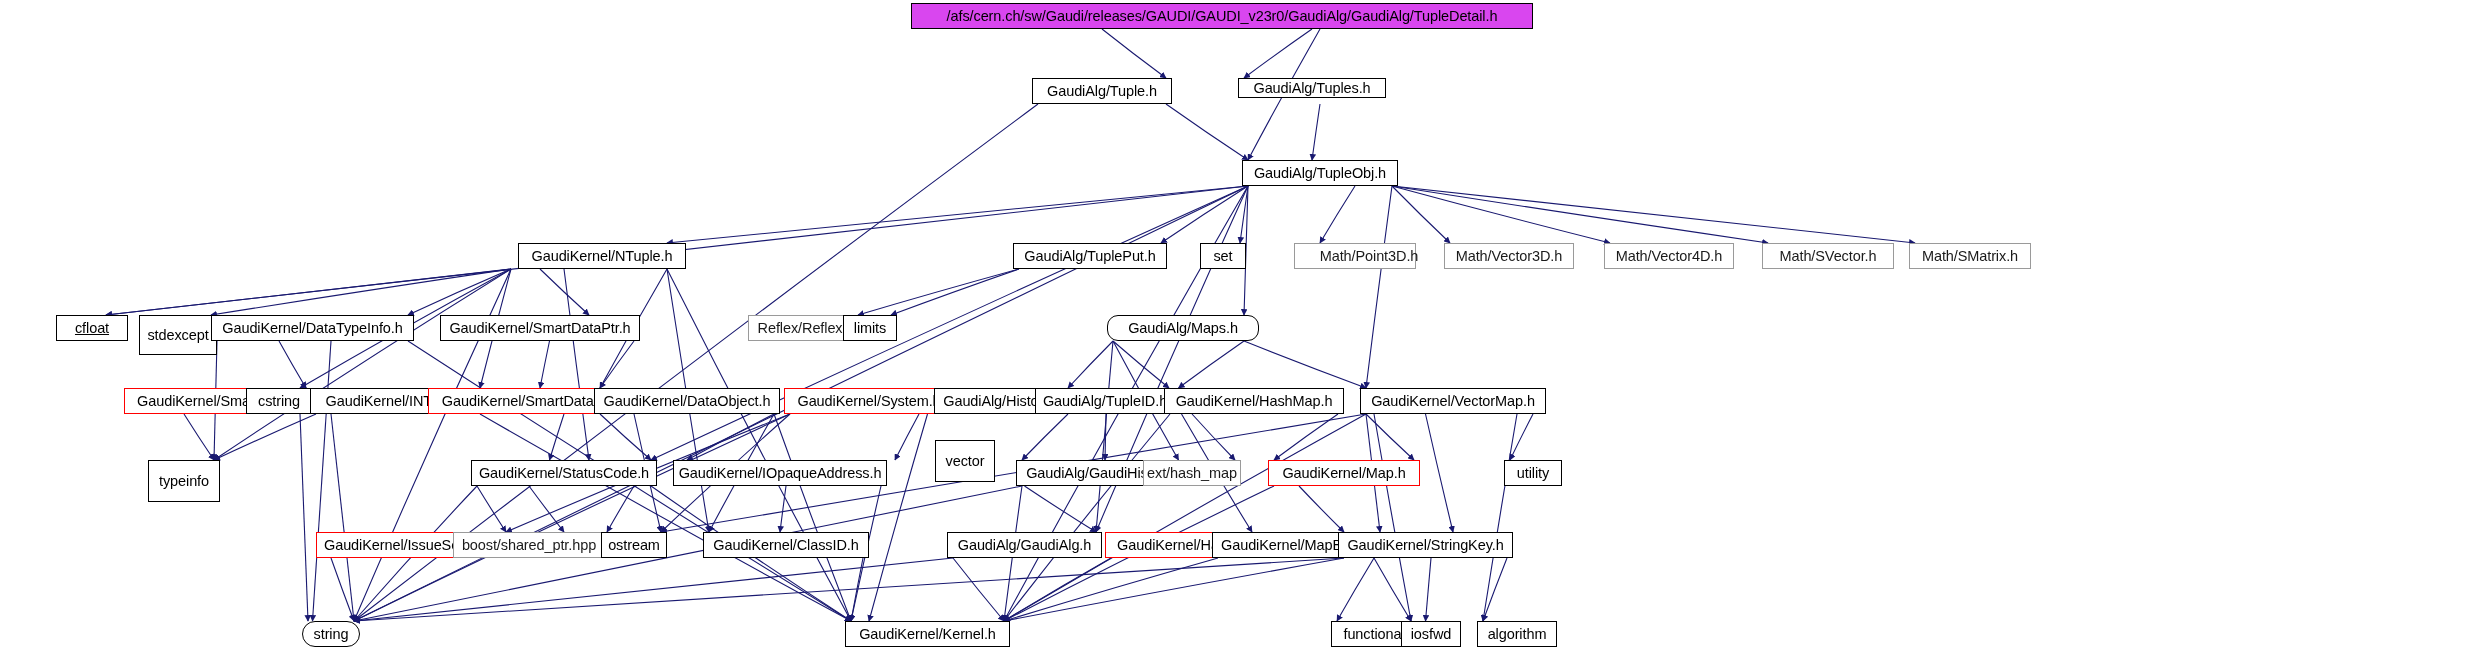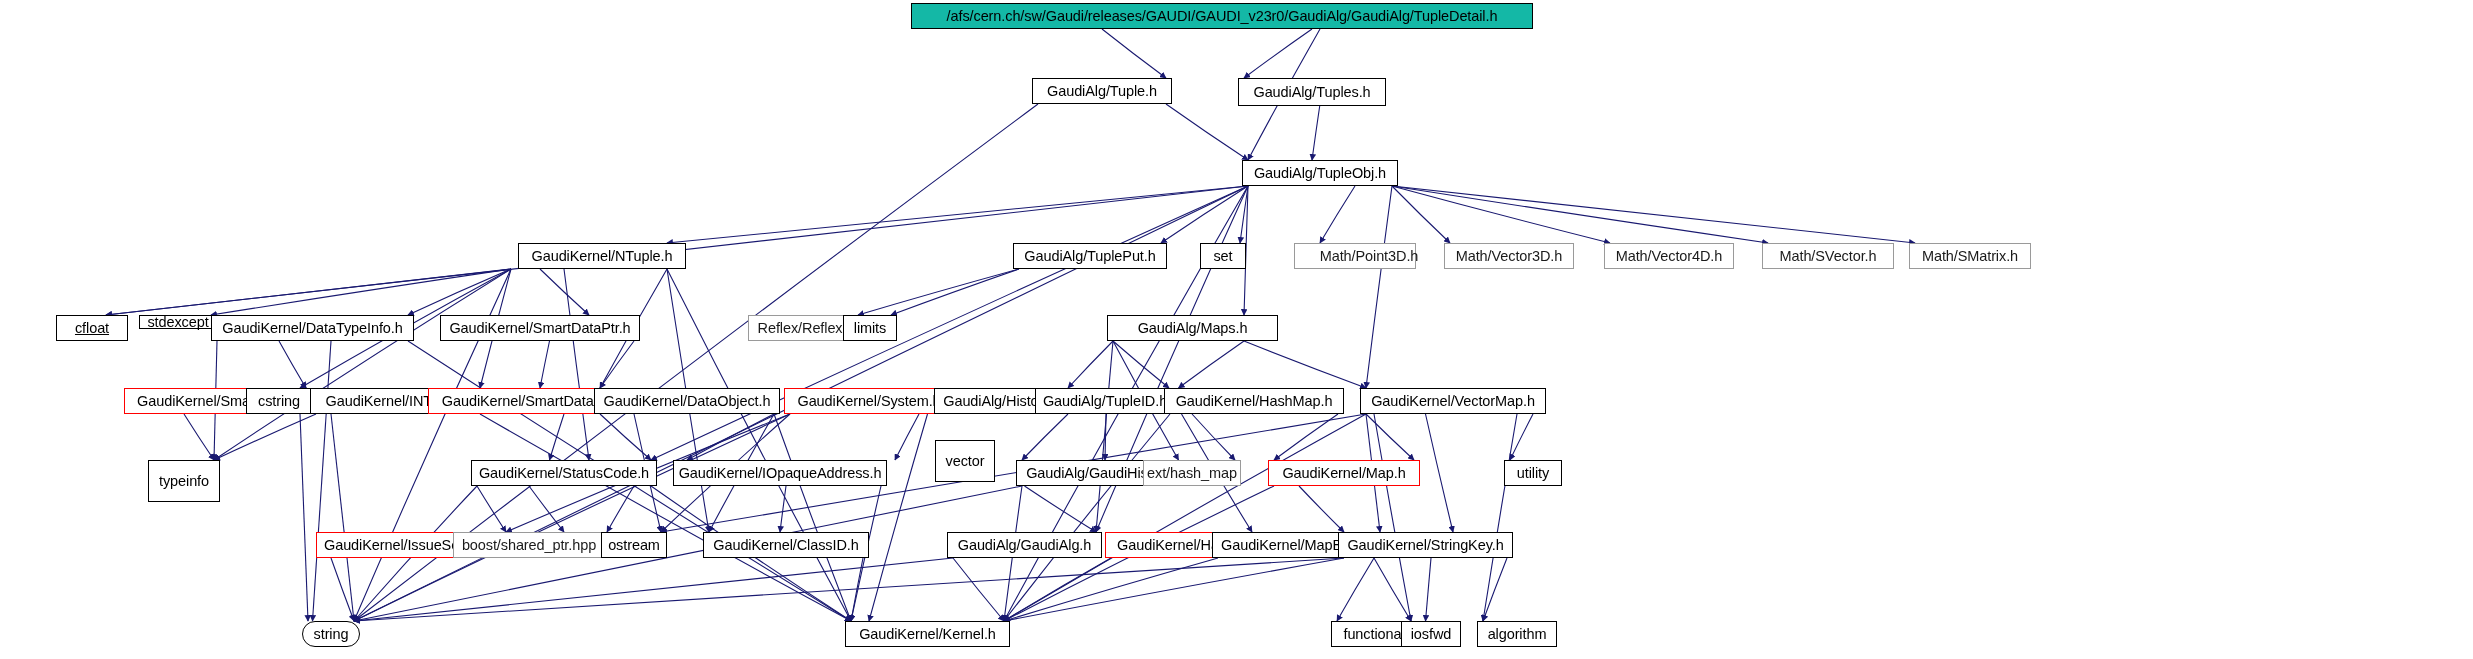--- a/index.html
+++ b/index.html
@@ -32,21 +32,21 @@
     white-space: nowrap;
     background: #ffffff;
     border: 1px solid #000000;
     color: #000000;
     font-size: 14.5px;
     line-height: 1;
     letter-spacing: -0.1px;
     padding: 0 5px;
   }
   .gnode.root {
-    background: #14b8a6;
+    background: #d946ef;
     border: 1px solid #000000;
   }
   .gnode.truncated {
     border: 1px solid #ff0000;
   }
   .gnode.external {
     border: 1px solid #9a9a9a;
     color: #1a1a1a;
   }
 </style>
@@ -158,37 +158,37 @@
       <path d="M 1218 558 Q 1107.148 589.5 1004 621" fill="none" stroke="#191970" stroke-width="1.1" marker-end="url(#arrow)"></path>
       <path d="M 1374 558 Q 1354.834 589.5 1337 621" fill="none" stroke="#191970" stroke-width="1.1" marker-end="url(#arrow)"></path>
       <path d="M 1344 558 Q 1168 589.5 1004 621" fill="none" stroke="#191970" stroke-width="1.1" marker-end="url(#arrow)"></path>
       <path d="M 1374 558 Q 1391.834 589.5 1411 621" fill="none" stroke="#191970" stroke-width="1.1" marker-end="url(#arrow)"></path>
       <path d="M 1431 558 Q 1428.151 589.5 1425.5 621" fill="none" stroke="#191970" stroke-width="1.1" marker-end="url(#arrow)"></path>
       <path d="M 1344 558 Q 843 589.5 354 621" fill="none" stroke="#191970" stroke-width="1.1" marker-end="url(#arrow)"></path>
       <path d="M 1507 558 Q 1494.568 589.5 1483 621" fill="none" stroke="#191970" stroke-width="1.1" marker-end="url(#arrow)"></path>
     </svg>
 <div class="gnode root" style="left: 911px; top: 3px; width: 622px; height: 26px;">/afs/cern.ch/sw/Gaudi/releases/GAUDI/GAUDI_v23r0/GaudiAlg/GaudiAlg/TupleDetail.h</div>
     <div class="gnode" style="left: 1032px; top: 78px; width: 140px; height: 26px;">GaudiAlg/Tuple.h</div>
-    <div class="gnode" style="left: 1238px; top: 78px; width: 148px; height: 28px;">GaudiAlg/Tuples.h</div>
+    <div class="gnode" style="left: 1238px; top: 78px; width: 148px; height: 20px;">GaudiAlg/Tuples.h</div>
     <div class="gnode" style="left: 1242px; top: 160px; width: 156px; height: 26px;">GaudiAlg/TupleObj.h</div>
     <div class="gnode" style="left: 518px; top: 243px; width: 168px; height: 26px;">GaudiKernel/NTuple.h</div>
     <div class="gnode" style="left: 1013px; top: 243px; width: 154px; height: 26px;">GaudiAlg/TuplePut.h</div>
     <div class="gnode" style="left: 1200px; top: 243px; width: 46px; height: 26px;">set</div>
     <div class="gnode external" style="left: 1294px; top: 243px; width: 122px; height: 26px; padding-left: 33px;">Math/Point3D.h</div>
     <div class="gnode external" style="left: 1444px; top: 243px; width: 130px; height: 26px;">Math/Vector3D.h</div>
     <div class="gnode external" style="left: 1604px; top: 243px; width: 130px; height: 26px;">Math/Vector4D.h</div>
     <div class="gnode external" style="left: 1762px; top: 243px; width: 132px; height: 26px;">Math/SVector.h</div>
     <div class="gnode external" style="left: 1909px; top: 243px; width: 122px; height: 26px;">Math/SMatrix.h</div>
     <div class="gnode" style="left: 56px; top: 315px; width: 72px; height: 26px; text-decoration: underline;">cfloat</div>
-    <div class="gnode" style="left: 139px; top: 315px; width: 78px; height: 14px;">stdexcept</div>
+    <div class="gnode" style="left: 139px; top: 315px; width: 78px; height: 40px;">stdexcept</div>
     <div class="gnode" style="left: 211px; top: 315px; width: 203px; height: 26px;">GaudiKernel/DataTypeInfo.h</div>
     <div class="gnode" style="left: 440px; top: 315px; width: 200px; height: 26px;">GaudiKernel/SmartDataPtr.h</div>
     <div class="gnode external" style="left: 748px; top: 315px; width: 116px; height: 26px;">Reflex/Reflex.h</div>
     <div class="gnode" style="left: 843px; top: 315px; width: 54px; height: 26px;">limits</div>
-    <div class="gnode" style="left: 1107px; top: 315px; width: 171px; height: 26px;">GaudiAlg/Maps.h</div>
+    <div class="gnode" style="left: 1107px; top: 315px; width: 152px; height: 26px; border-radius: 11px;">GaudiAlg/Maps.h</div>
     <div class="gnode truncated" style="left: 124px; top: 388px; width: 182px; height: 26px;">GaudiKernel/SmartRef.h</div>
     <div class="gnode" style="left: 246px; top: 388px; width: 66px; height: 26px;">cstring</div>
     <div class="gnode" style="left: 310px; top: 388px; width: 176px; height: 26px;">GaudiKernel/INTuple.h</div>
     <div class="gnode truncated" style="left: 428px; top: 388px; width: 243px; height: 26px;">GaudiKernel/SmartDataStorePtr.h</div>
     <div class="gnode" style="left: 594px; top: 388px; width: 186px; height: 26px;">GaudiKernel/DataObject.h</div>
     <div class="gnode truncated" style="left: 784px; top: 388px; width: 170px; height: 26px;">GaudiKernel/System.h</div>
     <div class="gnode" style="left: 934px; top: 388px; width: 140px; height: 26px;">GaudiAlg/HistoID.h</div>
     <div class="gnode" style="left: 1035px; top: 388px; width: 140px; height: 26px;">GaudiAlg/TupleID.h</div>
     <div class="gnode" style="left: 1164px; top: 388px; width: 180px; height: 26px;">GaudiKernel/HashMap.h</div>
     <div class="gnode" style="left: 1360px; top: 388px; width: 186px; height: 26px; text-align: center;">GaudiKernel/VectorMap.h</div>

